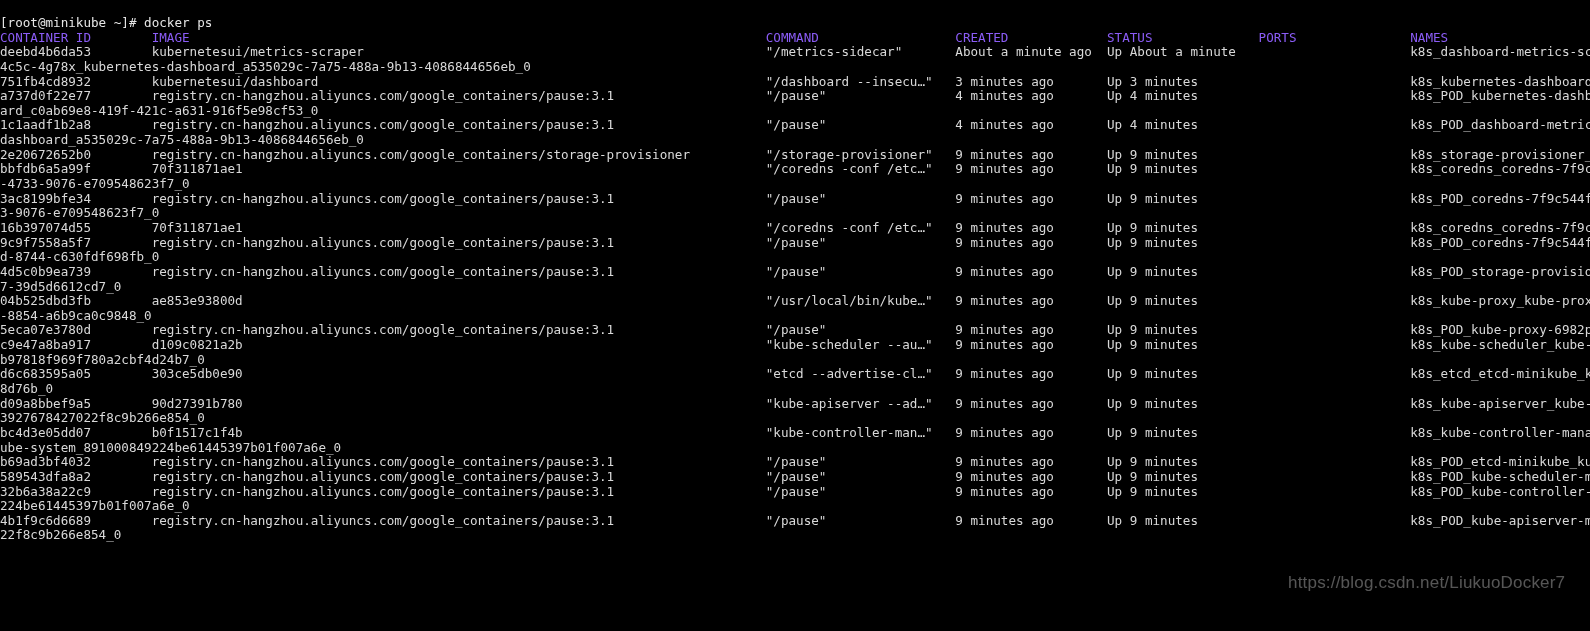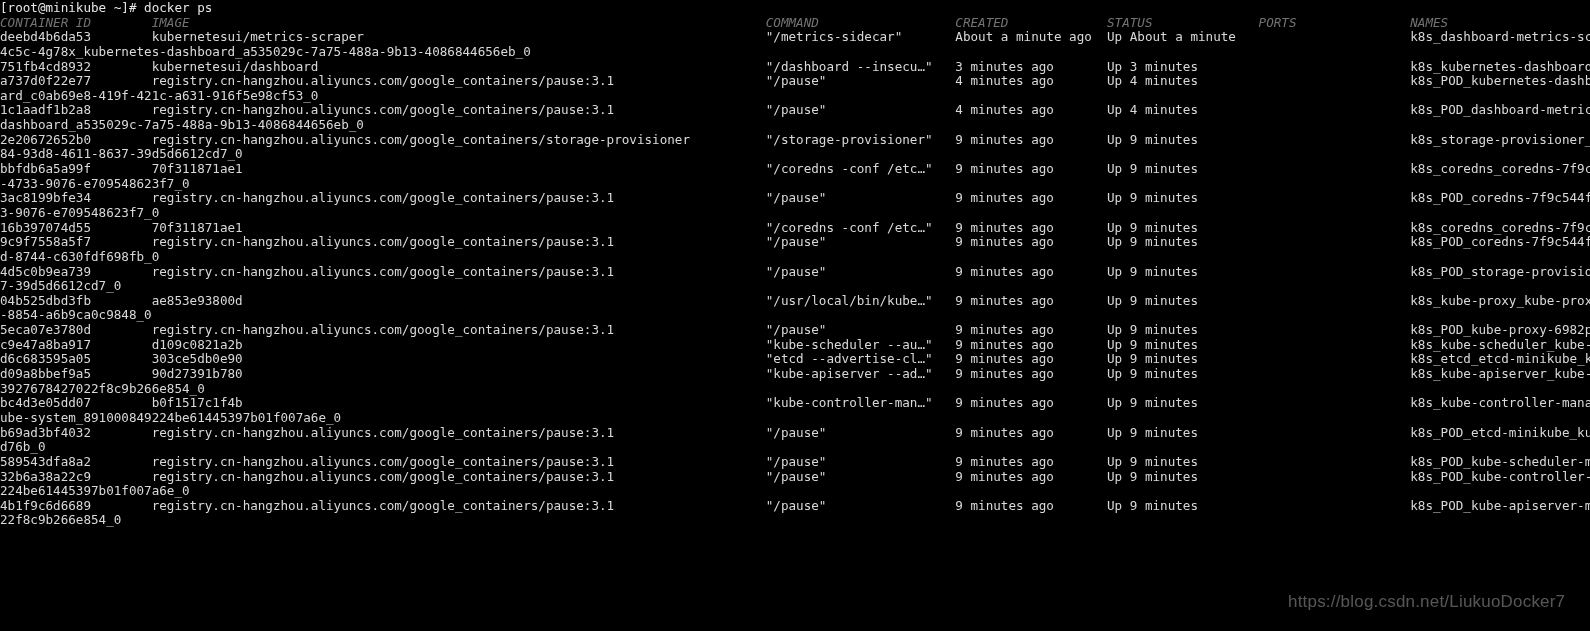--- a/index.html
+++ b/index.html
@@ -17,37 +17,37 @@
   #terminal {
     position: relative;
     width: 1590px;
     height: 631px;
     background: #000000;
     color: #d8d8d8;
     font-family: "DejaVu Sans Mono", "Liberation Mono", monospace;
     font-size: 12.6px;
     line-height: 14.65px;
     letter-spacing: 0px;
-    padding: 1px 0 0 0;
+    padding: 16px 0 0 0;
     box-sizing: border-box;
   }
   .tline {
     white-space: pre;
     height: 14.65px;
     font-size: 12.6px;
     line-height: 14.65px;
     color: #d9d9d9;
     font-family: "DejaVu Sans Mono", "Liberation Mono", monospace;
   }
   .prompt-line { color: #e6e6e6; }
-  .header-line { color: #737373; font-style: italic; }
+  .header-line { color: #8b5cf6; }
   #watermark {
     position: absolute;
     left: 1288px;
-    top: 595px;
+    top: 576px;
     font-family: "Liberation Sans", sans-serif;
     font-size: 17px;
     color: rgba(215, 215, 215, 0.40);
     white-space: pre;
     letter-spacing: 0.2px;
     pointer-events: none;
   }
 </style>
 </head>
 <body>
@@ -57,41 +57,41 @@
       <div class="tline prompt-line">[root@minikube ~]# docker ps</div>
       <div class="tline header-line">CONTAINER ID        IMAGE                                                                            COMMAND                  CREATED             STATUS              PORTS               NAMES</div>
       <div class="tline">deebd4b6da53        kubernetesui/metrics-scraper                                                     "/metrics-sidecar"       About a minute ago  Up About a minute                       k8s_dashboard-metrics-scraper_dashboard-metrics-scraper-7b6458</div>
       <div class="tline">4c5c-4g78x_kubernetes-dashboard_a535029c-7a75-488a-9b13-4086844656eb_0</div>
       <div class="tline">751fb4cd8932        kubernetesui/dashboard                                                           "/dashboard --insecu…"   3 minutes ago       Up 3 minutes                            k8s_kubernetes-dashboard_kubernetes-dashboard-79d9cd965-rknd6_</div>
       <div class="tline">a737d0f22e77        registry.cn-hangzhou.aliyuncs.com/google_containers/pause:3.1                    "/pause"                 4 minutes ago       Up 4 minutes                            k8s_POD_kubernetes-dashboard-79d9cd965-rknd6_kubernetes-dashbo</div>
       <div class="tline">ard_c0ab69e8-419f-421c-a631-916f5e98cf53_0</div>
       <div class="tline">1c1aadf1b2a8        registry.cn-hangzhou.aliyuncs.com/google_containers/pause:3.1                    "/pause"                 4 minutes ago       Up 4 minutes                            k8s_POD_dashboard-metrics-scraper-7b64584c5c-4g78x_kubernetes-</div>
       <div class="tline">dashboard_a535029c-7a75-488a-9b13-4086844656eb_0</div>
       <div class="tline">2e20672652b0        registry.cn-hangzhou.aliyuncs.com/google_containers/storage-provisioner          "/storage-provisioner"   9 minutes ago       Up 9 minutes                            k8s_storage-provisioner_storage-provisioner_kube-system_af85df</div>
-      <div class="tline">84-93d8-4611-8637-39d5d6612cd7_0</div>
       <div class="tline">bbfdb6a5a99f        70f311871ae1                                                                     "/coredns -conf /etc…"   9 minutes ago       Up 9 minutes                            k8s_coredns_coredns-7f9c544f75-4ddpt_kube-system_c25e196b-3cbf</div>
       <div class="tline">-4733-9076-e709548623f7_0</div>
       <div class="tline">3ac8199bfe34        registry.cn-hangzhou.aliyuncs.com/google_containers/pause:3.1                    "/pause"                 9 minutes ago       Up 9 minutes                            k8s_POD_coredns-7f9c544f75-4ddpt_kube-system_c25e196b-3cbf-473</div>
       <div class="tline">3-9076-e709548623f7_0</div>
       <div class="tline">16b397074d55        70f311871ae1                                                                     "/coredns -conf /etc…"   9 minutes ago       Up 9 minutes                            k8s_coredns_coredns-7f9c544f75-24g7t_kube-system_46826214-343c</div>
       <div class="tline">9c9f7558a5f7        registry.cn-hangzhou.aliyuncs.com/google_containers/pause:3.1                    "/pause"                 9 minutes ago       Up 9 minutes                            k8s_POD_coredns-7f9c544f75-24g7t_kube-system_46826214-343c-4ba</div>
       <div class="tline">d-8744-c630fdf698fb_0</div>
       <div class="tline">4d5c0b9ea739        registry.cn-hangzhou.aliyuncs.com/google_containers/pause:3.1                    "/pause"                 9 minutes ago       Up 9 minutes                            k8s_POD_storage-provisioner_kube-system_af85df84-93d8-4611-863</div>
       <div class="tline">7-39d5d6612cd7_0</div>
       <div class="tline">04b525dbd3fb        ae853e93800d                                                                     "/usr/local/bin/kube…"   9 minutes ago       Up 9 minutes                            k8s_kube-proxy_kube-proxy-6982p_kube-system_8be4da77-6f13-4e48</div>
       <div class="tline">-8854-a6b9ca0c9848_0</div>
       <div class="tline">5eca07e3780d        registry.cn-hangzhou.aliyuncs.com/google_containers/pause:3.1                    "/pause"                 9 minutes ago       Up 9 minutes                            k8s_POD_kube-proxy-6982p_kube-system_8be4da77-6f13-4e48-8854-a</div>
       <div class="tline">c9e47a8ba917        d109c0821a2b                                                                     "kube-scheduler --au…"   9 minutes ago       Up 9 minutes                            k8s_kube-scheduler_kube-scheduler-minikube_kube-system_703c43a</div>
+      <div class="tline">b97818f969f780a2cbf4d24b7_0</div>
       <div class="tline">d6c683595a05        303ce5db0e90                                                                     "etcd --advertise-cl…"   9 minutes ago       Up 9 minutes                            k8s_etcd_etcd-minikube_kube-system_bd08d4d0caad52678dfdc7afc91</div>
+      <div class="tline">8d76b_0</div>
       <div class="tline">d09a8bbef9a5        90d27391b780                                                                     "kube-apiserver --ad…"   9 minutes ago       Up 9 minutes                            k8s_kube-apiserver_kube-apiserver-minikube_kube-system_6f338a4</div>
       <div class="tline">3927678427022f8c9b266e854_0</div>
       <div class="tline">bc4d3e05dd07        b0f1517c1f4b                                                                     "kube-controller-man…"   9 minutes ago       Up 9 minutes                            k8s_kube-controller-manager_kube-controller-manager-minikube_k</div>
       <div class="tline">ube-system_891000849224be61445397b01f007a6e_0</div>
       <div class="tline">b69ad3bf4032        registry.cn-hangzhou.aliyuncs.com/google_containers/pause:3.1                    "/pause"                 9 minutes ago       Up 9 minutes                            k8s_POD_etcd-minikube_kube-system_bd08d4d0caad52678dfdc7afc918</div>
-      <div class="tline">d76b_0</div>
       <div class="tline">589543dfa8a2        registry.cn-hangzhou.aliyuncs.com/google_containers/pause:3.1                    "/pause"                 9 minutes ago       Up 9 minutes                            k8s_POD_kube-scheduler-minikube_kube-system_703c43ab97818f969f</div>
       <div class="tline">32b6a38a22c9        registry.cn-hangzhou.aliyuncs.com/google_containers/pause:3.1                    "/pause"                 9 minutes ago       Up 9 minutes                            k8s_POD_kube-controller-manager-minikube_kube-system_891000849</div>
       <div class="tline">224be61445397b01f007a6e_0</div>
       <div class="tline">4b1f9c6d6689        registry.cn-hangzhou.aliyuncs.com/google_containers/pause:3.1                    "/pause"                 9 minutes ago       Up 9 minutes                            k8s_POD_kube-apiserver-minikube_kube-system_6f338a439276784270</div>
       <div class="tline">22f8c9b266e854_0</div>
     </div>
   <div id="watermark">https://blog.csdn.net/LiukuoDocker7</div>
 </div>
 
 </body></html>

